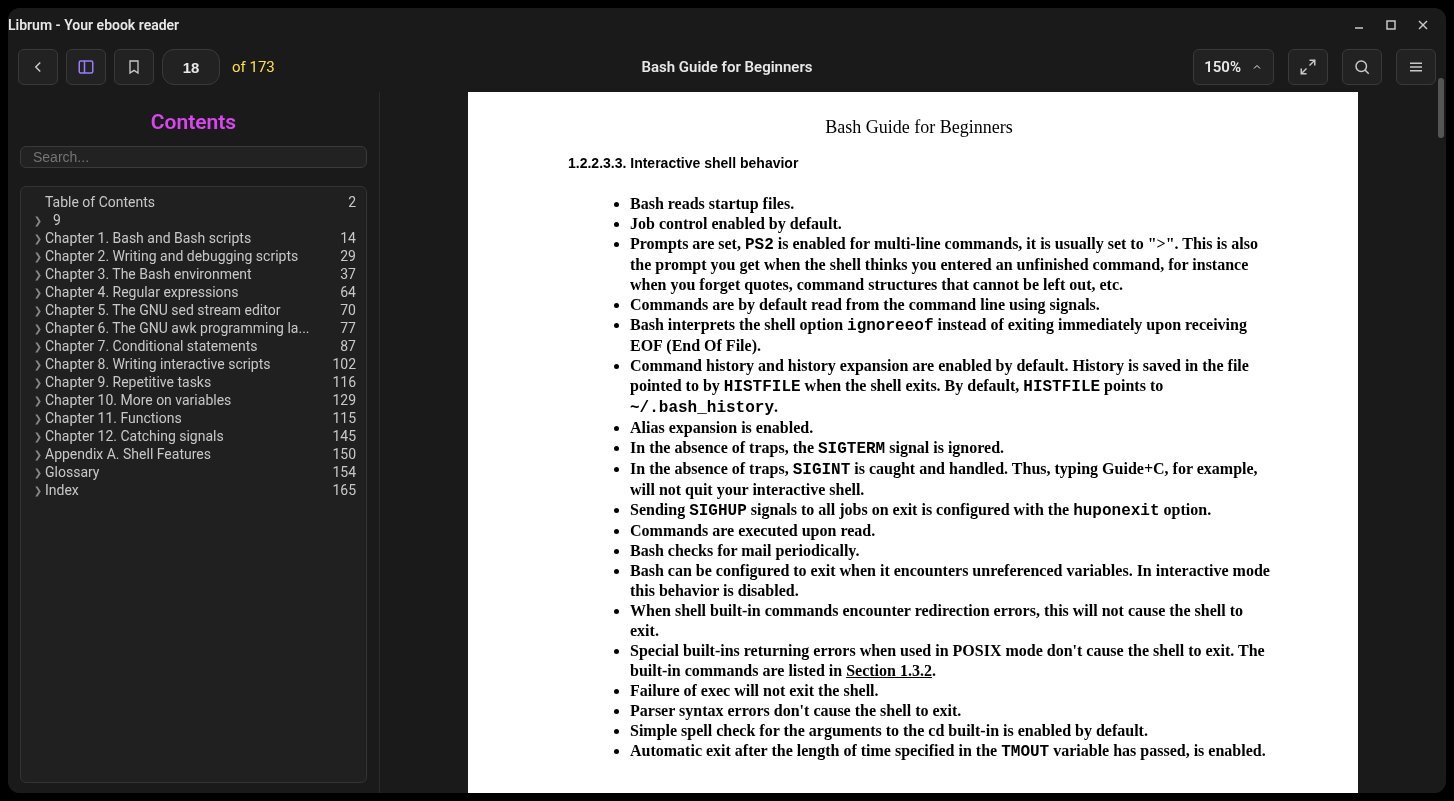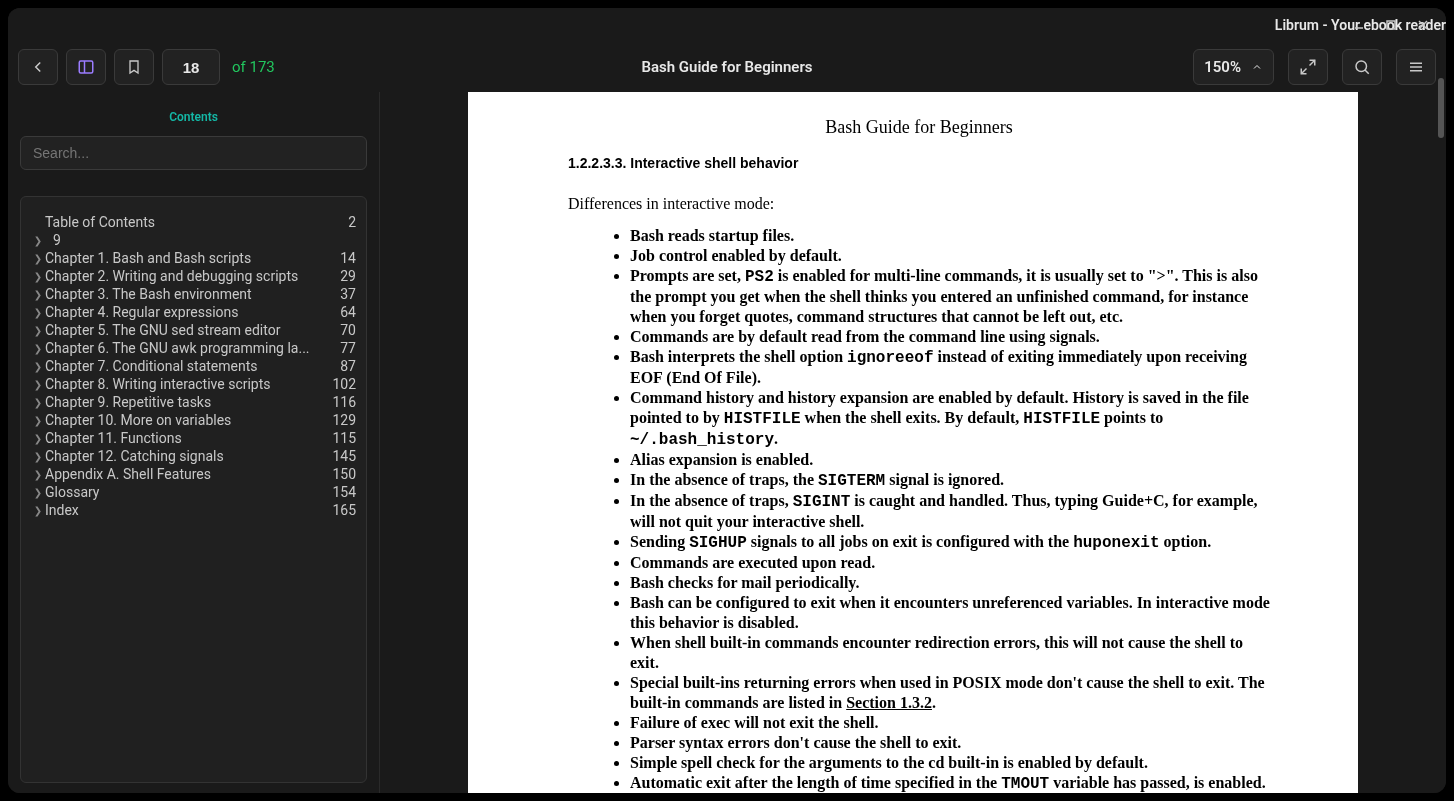--- a/index.html
+++ b/index.html
@@ -19,21 +19,21 @@
   border-radius: 12px;
   display: flex;
   flex-direction: column;
   overflow: hidden;
 }
 .titlebar {
   height: 34px;
   background: #1a1a1a;
   display: flex;
   align-items: center;
-  justify-content: flex-end;
+  justify-content: flex-start;
   position: relative;
   font-size: 14px;
   font-weight: 600;
   color: #e8e8e8;
 }
 .window-controls {
   position: absolute;
   right: 10px; top: 0;
   height: 34px;
   display: flex;
@@ -63,27 +63,27 @@
   background: #222;
   display: flex; align-items: center; justify-content: center;
   color: #c8c8c8;
   cursor: pointer;
 }
 .tbtn.active svg { stroke: #9b7cff; }
 .page-input {
   width: 58px; height: 36px;
   background: #222;
   border: 1px solid #3a3a3a;
-  border-radius: 6px;
+  border-radius: 12px;
   color: #e8e8e8;
   text-align: center;
   font-size: 15px;
   font-weight: 600;
 }
-.page-total { color: #22c55e; font-size: 15px; margin-left: 4px; }
+.page-total { color: #fde047; font-size: 15px; margin-left: 4px; }
 .book-title {
   position: absolute;
   left: 50%; transform: translateX(-50%);
   font-size: 15px; font-weight: 600; color: #e8e8e8;
 }
 .toolbar-right {
   margin-left: auto;
   display: flex; align-items: center; gap: 14px;
 }
 .zoom-ctrl {
@@ -102,41 +102,41 @@
 .sidebar {
   width: 372px;
   background: #1a1a1a;
   border-right: 1px solid #2a2a2a;
   display: flex;
   flex-direction: column;
   padding: 10px 12px;
 }
 .sidebar h2 {
   text-align: center;
-  font-size: 12px;
+  font-size: 21px;
   font-weight: 600;
-  color: #14b8a6;
+  color: #d946ef;
   margin: 8px 0 12px;
 }
 .search-box {
-  height: 34px;
+  height: 22px;
   background: #222;
   border: 1px solid #3a3a3a;
   border-radius: 6px;
   color: #888;
   padding: 0 12px;
   font-size: 14px;
-  margin-bottom: 26px;
+  margin-bottom: 18px;
 }
 .toc {
   flex: 1;
   background: #202020;
   border: 1px solid #333;
   border-radius: 6px;
-  padding: 16px 10px;
+  padding: 6px 10px;
   overflow-y: auto;
   font-size: 14px;
 }
 .toc-row {
   display: flex;
   align-items: center;
   height: 18px;
   cursor: pointer;
   color: #c8c8c8;
 }
@@ -354,21 +354,20 @@
             <span class="toc-label">Index</span>
             <span class="toc-page">165</span>
           </div>
         </div>
     </div>
 
     <div class="content-area">
       <div class="page">
         <div class="page-head">Bash Guide for Beginners</div>
         <div class="sec-head">1.2.2.3.3. Interactive shell behavior</div>
-        <p class="body-p">Differences in interactive mode:</p>
         <ul class="bullets" id="bullets">
             <li>Bash reads startup files.</li>
             <li>Job control enabled by default.</li>
             <li>Prompts are set, <code class="mono">PS2</code> is enabled for multi-line commands, it is usually set to "&gt;". This is also the prompt you get when the shell thinks you entered an unfinished command, for instance when you forget quotes, command structures that cannot be left out, etc.</li>
             <li>Commands are by default read from the command line using <b>signals</b>.</li>
             <li>Bash interprets the shell option <code class="mono">ignoreeof</code> instead of exiting immediately upon receiving EOF (End Of File).</li>
             <li>Command history and history expansion are enabled by default. History is saved in the file pointed to by <code class="mono">HISTFILE</code> when the shell exits. By default, <code class="mono">HISTFILE</code> points to <code class="mono">~/.bash_history</code>.</li>
             <li>Alias expansion is enabled.</li>
             <li>In the absence of traps, the <code class="mono">SIGTERM</code> signal is ignored.</li>
             <li>In the absence of traps, <code class="mono">SIGINT</code> is caught and handled. Thus, typing <b>Guide+C</b>, for example, will not quit your interactive shell.</li>

